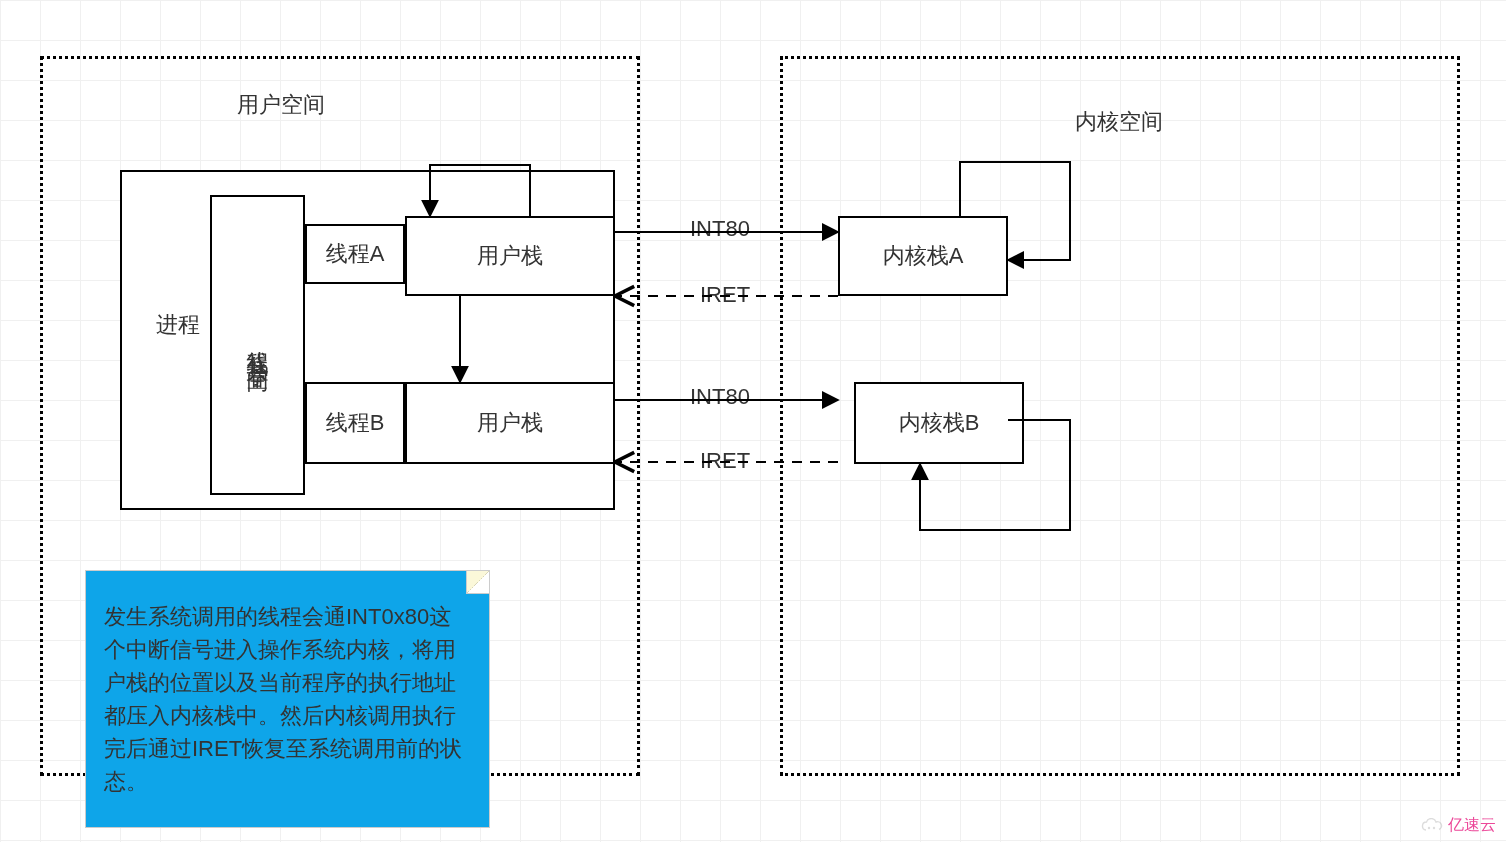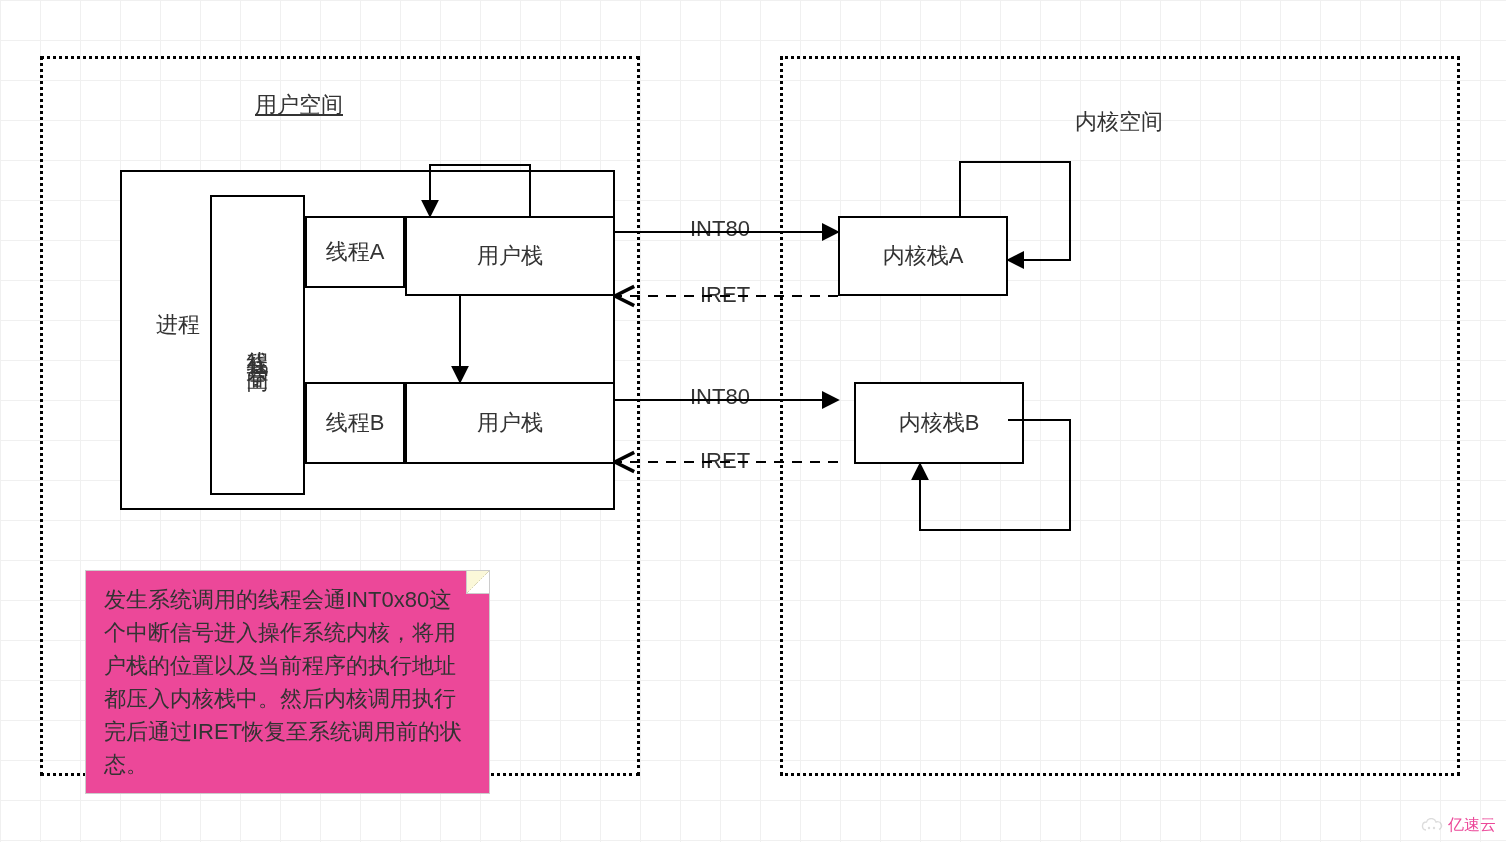--- a/index.html
+++ b/index.html
@@ -38,23 +38,23 @@
     color: #333;
     background: transparent;
   }
   .vertical-text {
     writing-mode: vertical-rl;
     text-orientation: upright;
     letter-spacing: 4px;
   }
   .note-box {
     position: absolute;
-    background: #ec4899;
+    background: #0ea5e9;
     border: 1px solid #ccc;
-    padding: 12px 18px;
+    padding: 29px 18px;
     font-size: 22px;
     color: #333;
     line-height: 1.5;
     box-sizing: border-box;
   }
   .note-corner {
     position: absolute;
     top: 0;
     right: 0;
     width: 22px;
@@ -78,34 +78,34 @@
     display: flex;
     align-items: center;
     gap: 4px;
   }
   .watermark svg { opacity: 0.5; }
 </style>
 </head>
 <body>
 
 <div class="dotted-box" style="left:40px; top:56px; width:600px; height:720px;"></div>
-<div class="label" style="left:255px; top:90px;text-decoration:underline;">用户空间</div>
+<div class="label" style="left:237px; top:90px;">用户空间</div>
 
 <div class="dotted-box" style="left:780px; top:56px; width:680px; height:720px;"></div>
 <div class="label" style="left:1075px; top:90px;margin-top:17px;">内核空间</div>
 
 <div class="box" style="left:120px; top:170px; width:495px; height:340px; justify-content:flex-start; padding-left:20px;">
 </div>
 <div class="label" style="left:156px; top:310px;">进程</div>
 
 <div class="box" style="left:210px; top:195px; width:95px; height:300px;">
   <span class="vertical-text">线程共享空间</span>
 </div>
 
-<div class="box" style="left:305px; top:216px; width:100px; height:72px;">
+<div class="box" style="left:305px; top:224px; width:100px; height:60px;">
   <span>线程A</span>
 </div>
 
 <div class="box" style="left:405px; top:216px; width:210px; height:80px;">
   <span>用户栈</span>
 </div>
 
 <div class="box" style="left:305px; top:382px; width:100px; height:82px;">
   <span>线程B</span>
 </div>

